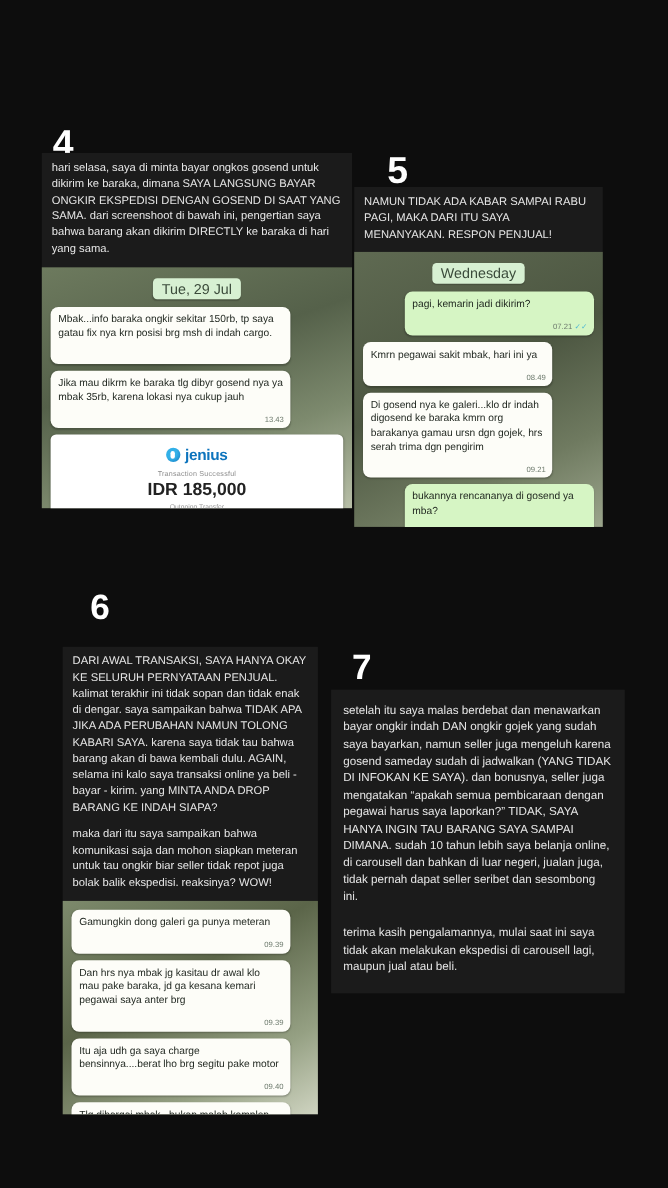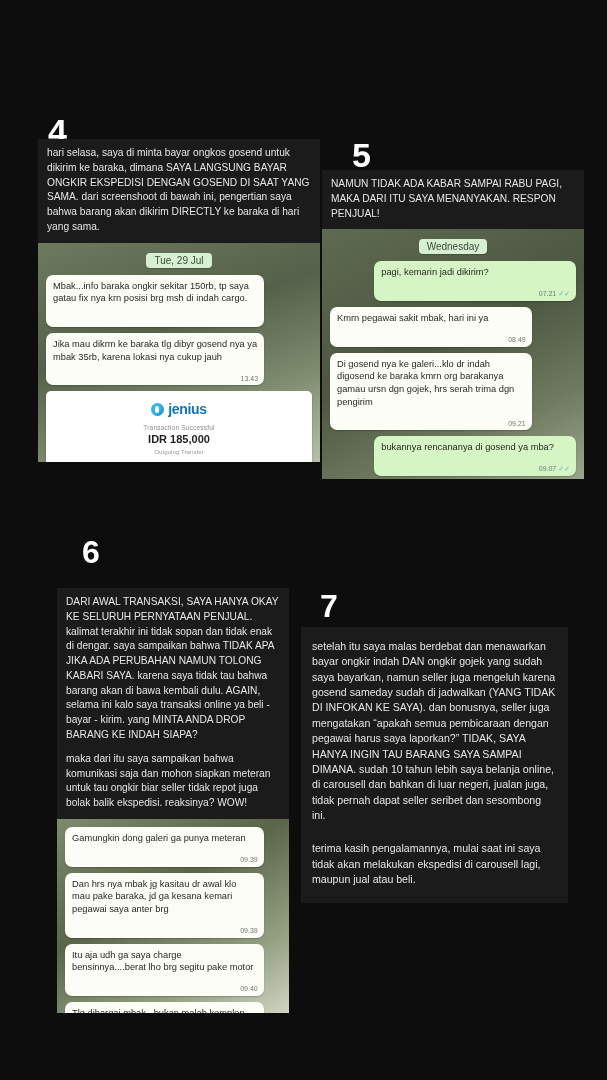--- a/index.html
+++ b/index.html
@@ -51,21 +51,21 @@
   }
   .chat.c6 {
     background: linear-gradient(150deg,#7d8a6c 0%, #5b6549 40%, #95a083 75%, #cfd4c1 100%);
   }
   .daychip {
     display: block;
     width: fit-content;
     margin: 2px auto 7px auto;
     background: #d7f0d2;
     color: #3a4a3a;
-    font-size: 10px;
+    font-size: 13px;
     padding: 2px 8px;
     border-radius: 4px;
     box-shadow: 0 1px 1px rgba(0,0,0,.18);
   }
   .bub {
     position: relative;
     max-width: 82%;
     border-radius: 7px;
     padding: 5px 7px 22px 7px;
     margin-bottom: 6px;
@@ -109,21 +109,21 @@
   .jenius-logo .mark:after{
     content:"";
     position:absolute; left:4px; top:3px;
     width:4px; height:7px; border-radius:2px;
     background:#fff;
   }
   .jenius-logo .word {
     color:#0d74bd; font-size:14px; font-weight:bold; letter-spacing:-.3px;
   }
   .rc-sub { color:#8d8d8d; font-size:6.5px; letter-spacing:.2px; }
-  .rc-amt { color:#222; font-size:11px; font-weight:bold; margin:2px 0 3px 0; }
+  .rc-amt { color:#222; font-size:16px; font-weight:bold; margin:2px 0 3px 0; }
   .rc-type{ color:#9b9b9b; font-size:6.2px; }
 </style>
 </head>
 <body>
 
 <div class="step-num" style="left:48px; top:112px; font-size:34px;">4</div>
 
 <div class="panel" style="left:38px; top:139px; width:282px;">
   <div class="narr">
     <p>hari selasa, saya di minta bayar ongkos gosend untuk dikirim ke baraka, dimana SAYA LANGSUNG BAYAR ONGKIR EKSPEDISI DENGAN GOSEND DI SAAT YANG SAMA. dari screenshoot di bawah ini, pengertian saya bahwa barang akan dikirim DIRECTLY ke baraka di hari yang sama.</p>
@@ -147,21 +147,21 @@
       </div>
       <div class="rc-sub">Transaction Successful</div>
       <div class="rc-amt">IDR 185,000</div>
       <div class="rc-type">Outgoing Transfer</div>
     </div>
   </div>
 </div>
 
 <div class="step-num" style="left:352px; top:136px; font-size:34px;">5</div>
 
-<div class="panel" style="left:322px; top:170px; width:262px;">
+<div class="panel" style="left:322px; top:170px; width:226px;">
   <div class="narr">
     <p>NAMUN TIDAK ADA KABAR SAMPAI RABU PAGI, MAKA DARI ITU SAYA MENANYAKAN. RESPON PENJUAL!</p>
   </div>
   <div class="chat c5" style="height:250px;">
     <span class="daychip">Wednesday</span>
 
     <div class="bub out">
       <span>pagi, kemarin jadi dikirim?</span>
       <span class="meta"><span>07.21</span><span class="tick">✓✓</span></span>
     </div>

